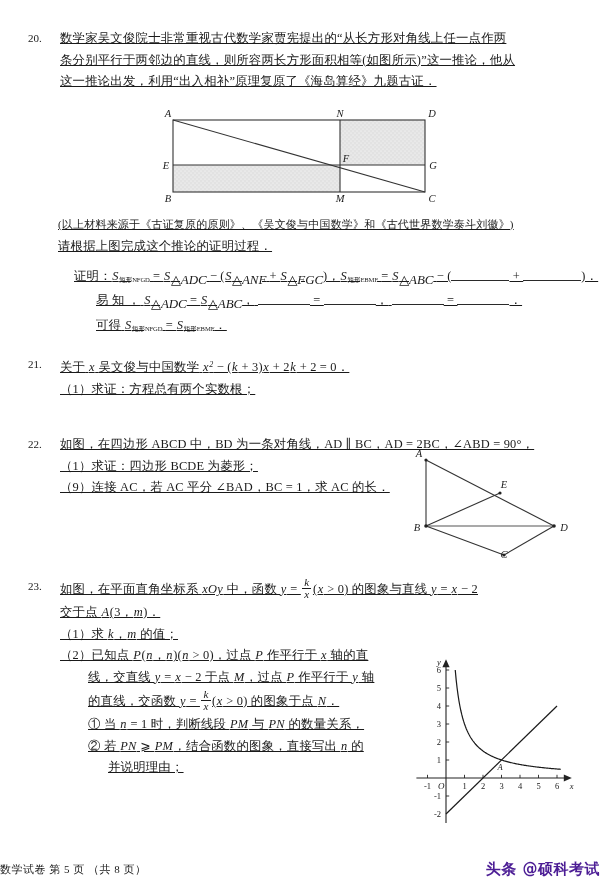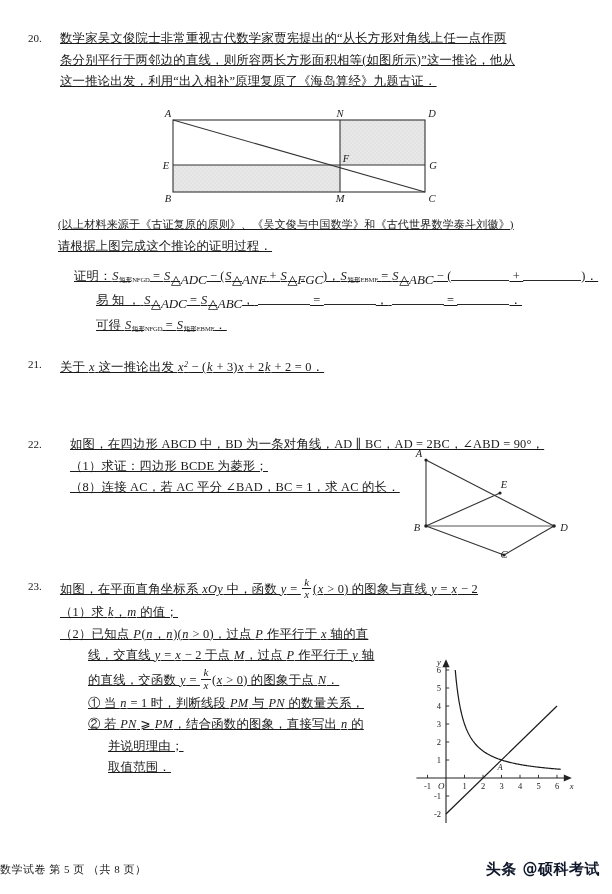--- a/index.html
+++ b/index.html
@@ -92,21 +92,21 @@
     text-align: left;
     font-size: 11px;
     letter-spacing: 0.5px;
   }
   .watermark {
     position: absolute;
     right: 12px;
     top: 860px;
     font-size: 15px;
     font-weight: bold;
-    color: #0f172a;
+    color: #4c1d95;
     font-family: "DejaVu Sans","Liberation Sans",sans-serif;
     letter-spacing: 0.5px;
   }
 </style>
 </head>
 <body>
 
 <div class="page">
 
   <div class="num" style="left:28px; top:28px;">20.</div>
@@ -176,30 +176,31 @@
       <span class="mi"> S</span><span class="sub subcn">矩形NFGD</span>
       <span class="mn"> = </span><span class="mi">S</span><span class="sub subcn">矩形EBMF</span><span class="mn">．</span>
     </div>
   </div>
 
   <div class="num" style="left:28px; top:354px;">21.</div>
   <div class="prob" style="left:60px; top:354px; width:530px;">
     <div class="line">
       <span class="cn">关于</span>
       <span class="mi">x</span>
-      <span class="cn">这一推论出发</span>
+      <span class="cn">吴文俊与中国数学</span>
       <span class="mn"><span class="mi">x</span><sup class="exp">2</sup> − (<span class="mi">k</span> + 3)<span class="mi">x</span> + 2<span class="mi">k</span> + 2 = 0．</span>
     </div>
+    <div class="line cn">（1）求证：方程总有两个实数根；</div>
   </div>
 
   <div class="num" style="left:28px; top:434px;font-family:Liberation Serif, serif;">22.</div>
-  <div class="prob" style="left:60px; top:434px; width:350px;margin-left:10px;">
+  <div class="prob" style="left:60px; top:434px; width:350px;">
     <div class="line cn">如图，在四边形 ABCD 中，BD 为一条对角线，AD ∥ BC，AD = 2BC，∠ABD = 90°，</div>
     <div class="line cn">（1）求证：四边形 BCDE 为菱形；</div>
-    <div class="line cn">（8）连接 AC，若 AC 平分 ∠BAD，BC = 1，求 AC 的长．</div>
+    <div class="line cn">（9）连接 AC，若 AC 平分 ∠BAD，BC = 1，求 AC 的长．</div>
   </div>
 
   <div id="fig22">
     <svg width="180" height="110" viewBox="0 0 180 110" xmlns="http://www.w3.org/2000/svg">
 
       <line x1="22" y1="12" x2="22" y2="78" stroke="#333" stroke-width="1.1"></line>
       <line x1="22" y1="12" x2="150" y2="78" stroke="#333" stroke-width="1.1"></line>
       <line x1="22" y1="78" x2="150" y2="78" stroke="#555" stroke-width="1.1"></line>
       <line x1="22" y1="78" x2="96" y2="45" stroke="#333" stroke-width="1.1"></line>
       <line x1="22" y1="78" x2="100" y2="107" stroke="#333" stroke-width="1.1"></line>
@@ -216,29 +217,29 @@
       <text x="100" y="110" font-family="Liberation Serif, serif" font-style="italic" font-size="10.5" text-anchor="middle" fill="#1a1a1a">C</text>
     </svg>
   </div>
 
   <div class="num" style="left:28px; top:576px;">23.</div>
   <div class="prob" style="left:60px; top:576px; width:360px;">
     <div class="line cn" style="line-height:26px">
       如图，在平面直角坐标系 <span class="mi">xOy</span> 中，函数 <span class="mi">y</span> =
       <span class="frac"><span class="nu mi">k</span><span class="de mi">x</span></span>(<span class="mi">x</span> &gt; 0) 的图象与直线 <span class="mi">y</span> = <span class="mi">x</span> − 2
     </div>
+    <div class="line cn">交于点 <span class="mi">A</span>(3，<span class="mi">m</span>)．</div>
     <div class="line cn">（1）求 <span class="mi">k</span>，<span class="mi">m</span> 的值；</div>
     <div class="line cn">（2）已知点 <span class="mi">P</span>(<span class="mi">n</span>，<span class="mi">n</span>)(<span class="mi">n</span> &gt; 0)，过点 <span class="mi">P</span> 作平行于 <span class="mi">x</span> 轴的直</div>
     <div class="line cn" style="padding-left:28px">线，交直线 <span class="mi">y</span> = <span class="mi">x</span> − 2 于点 <span class="mi">M</span>，过点 <span class="mi">P</span> 作平行于 <span class="mi">y</span> 轴</div>
     <div class="line cn" style="padding-left:28px; line-height:26px">的直线，交函数 <span class="mi">y</span> =
       <span class="frac"><span class="nu mi">k</span><span class="de mi">x</span></span>(<span class="mi">x</span> &gt; 0) 的图象于点 <span class="mi">N</span>．</div>
     <div class="line cn" style="padding-left:28px">① 当 <span class="mi">n</span> = 1 时，判断线段 <span class="mi">PM</span> 与 <span class="mi">PN</span> 的数量关系，</div>
     <div class="line cn" style="padding-left:28px">② 若 <span class="mi">PN</span> ⩾ <span class="mi">PM</span>，结合函数的图象，直接写出 <span class="mi">n</span> 的</div>
     <div class="line cn" style="padding-left:48px">并说明理由；</div>
-    <div class="line cn" style="padding-left:48px">取值范围．</div>
   </div>
 
   <div id="fig23">
     <svg id="chart-svg" width="175" height="175" viewBox="0 0 175 175" xmlns="http://www.w3.org/2000/svg">
         <line x1="0.3999999999999986" y1="130" x2="149.8" y2="130" stroke="#222" stroke-width="1.1"></line>
         <polygon points="147.8,126.4 155.8,130 147.8,133.6" fill="#222"></polygon>
         <line x1="30" y1="176.8" x2="30" y2="17.200000000000003" stroke="#222" stroke-width="1.1"></line>
         <polygon points="26.4,19.200000000000003 30,11.200000000000003 33.6,19.200000000000003" fill="#222"></polygon>
         <text x="153.8" y="141" font-family="Liberation Serif, serif" font-style="italic" font-size="8.5" fill="#1a1a1a">x</text>
         <text x="21" y="17.200000000000003" font-family="Liberation Serif, serif" font-style="italic" font-size="8.5" fill="#1a1a1a">y</text>

